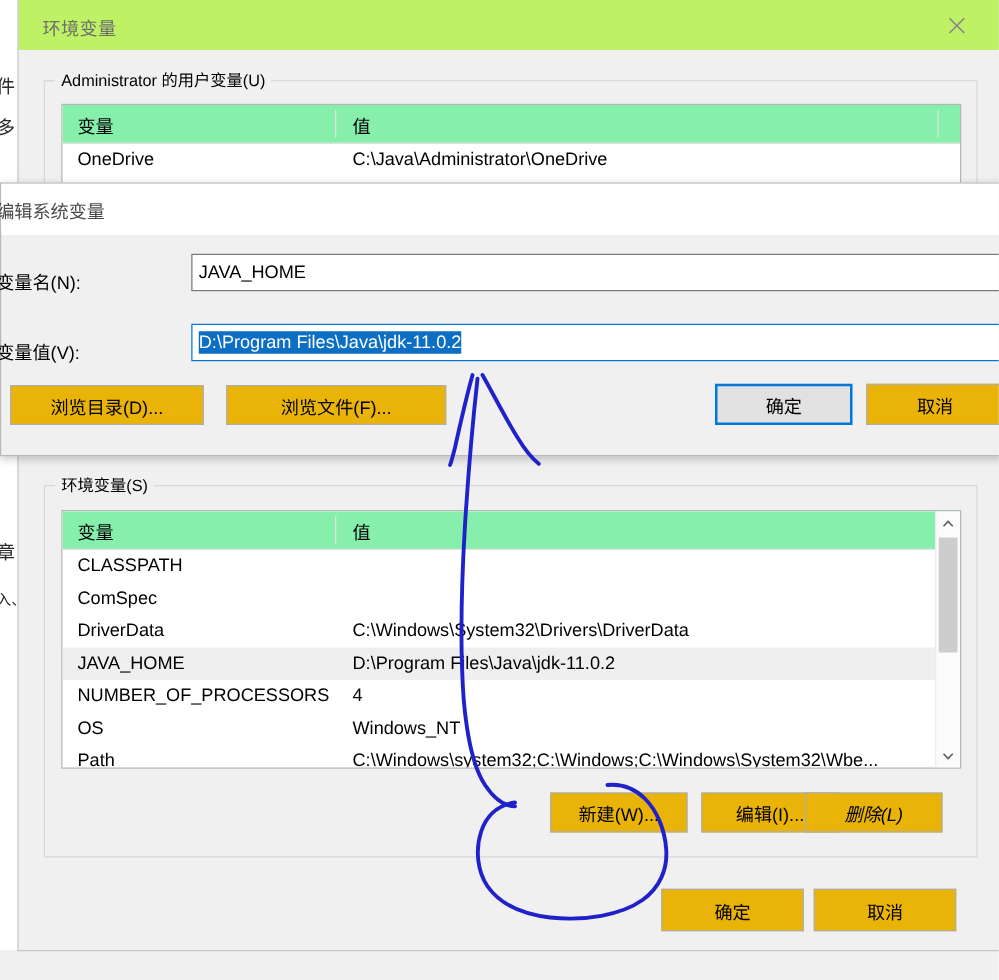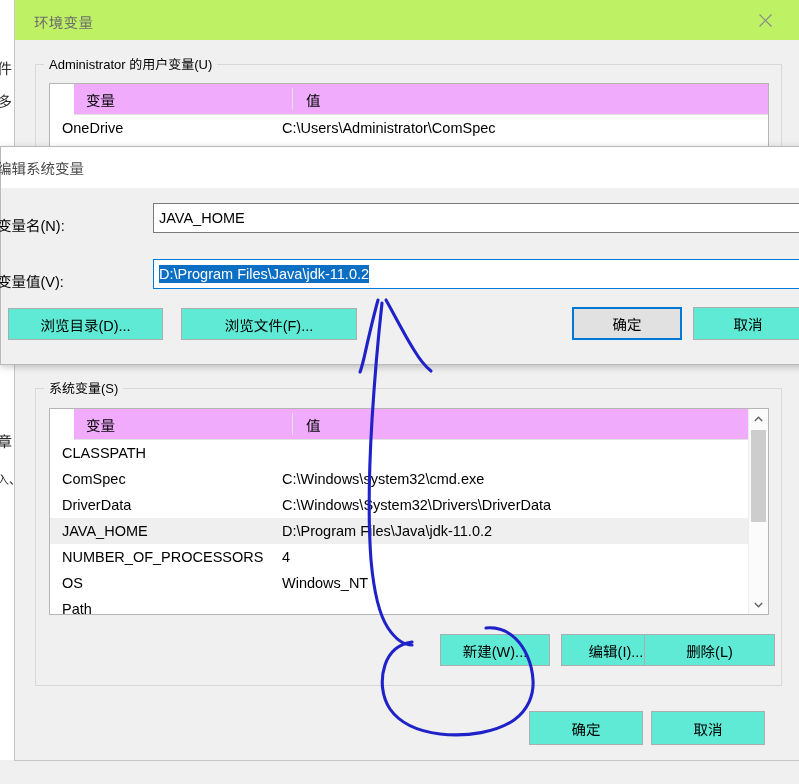--- a/index.html
+++ b/index.html
@@ -55,21 +55,21 @@
   .group-legend{
     position:absolute;background:#f0f0f0;padding:0 5px;font-size:13px;color:#000;
     top:-11px;left:8px;white-space:nowrap;
   }
 
   
   .listview{
     position:absolute;background:#ffffff;border:1px solid #b5b5b5;overflow:hidden;
   }
   .lv-header{
-    position:relative;height:30px;background:#f0abfc;border-bottom:1px solid #e2e2e2;margin-left:24px;
+    position:relative;height:30px;background:#86efac;border-bottom:1px solid #e2e2e2;
   }
   .lv-header .col{
     position:absolute;top:5px;font-size:14.5px;color:#000;white-space:nowrap;
   }
   .lv-header .divider{
     position:absolute;top:4px;width:1px;height:22px;background:#e2e2e2;
   }
   .lv-row{
     position:relative;height:26px;line-height:26px;white-space:nowrap;padding-left:47px;
   }
@@ -88,21 +88,21 @@
     display:flex;align-items:center;justify-content:center;color:#6a6a6a;font-size:10px;
   }
   .vscroll .arrow.up{top:0;}
   .vscroll .arrow.down{bottom:0;}
   .vscroll .thumb{
     position:absolute;left:2px;width:15px;background:#cdcdcd;
   }
 
   
   .btn{
-    position:absolute;background:#5eead4;border:1px solid #adadad;
+    position:absolute;background:#eab308;border:1px solid #adadad;
     font-family:"Liberation Sans","DejaVu Sans",sans-serif;font-size:14.5px;color:#000;
     display:flex;align-items:center;justify-content:center;cursor:default;
     box-sizing:border-box;white-space:nowrap;
   }
   .btn.focus{border:2px solid #0078d7;background:#e1e1e1;}
 
   
   #edit-dialog{
     left:0;top:146px;width:820px;height:217px;
     background:#f0f0f0;border:1px solid #b9b9b9;
@@ -163,83 +163,83 @@
 
       <div class="listview" style="left:13px;top:18px;width:718px;height:90px;">
         <div class="lv-header">
           <div class="col" style="left:12px;">变量</div>
           <div class="divider" style="left:218px;"></div>
           <div class="col" style="left:232px;">值</div>
           <div class="divider" style="left:700px;"></div>
         </div>
         <div class="lv-row">
           <div class="c1">OneDrive</div>
-          <div class="c2">C:\Users\Administrator\ComSpec</div>
+          <div class="c2">C:\Java\Administrator\OneDrive</div>
         </div>
       </div>
     </div>
 
     <div class="groupbox" style="left:20px;top:348px;width:745px;height:296px;">
-      <div class="group-legend">系统变量(S)</div>
+      <div class="group-legend">环境变量(S)</div>
 
       <div class="listview" style="left:13px;top:19px;width:718px;height:205px;">
 
         <div class="lv-header">
           <div class="col" style="left:12px;">变量</div>
           <div class="divider" style="left:218px;"></div>
           <div class="col" style="left:232px;">值</div>
         </div>
 
         <div class="lv-clip" id="sys-rows" style="top:31px;height:174px;width:699px;">
             <div class="lv-row">
               <div class="c1">CLASSPATH</div>
             </div>
             <div class="lv-row">
               <div class="c1">ComSpec</div>
-              <div class="c2">C:\Windows\system32\cmd.exe</div>
             </div>
             <div class="lv-row">
               <div class="c1">DriverData</div>
               <div class="c2">C:\Windows\System32\Drivers\DriverData</div>
             </div>
             <div class="lv-row sel">
               <div class="c1">JAVA_HOME</div>
               <div class="c2">D:\Program Files\Java\jdk-11.0.2</div>
             </div>
             <div class="lv-row">
               <div class="c1">NUMBER_OF_PROCESSORS</div>
               <div class="c2">4</div>
             </div>
             <div class="lv-row">
               <div class="c1">OS</div>
               <div class="c2">Windows_NT</div>
             </div>
             <div class="lv-row">
               <div class="c1">Path</div>
+              <div class="c2">C:\Windows\system32;C:\Windows;C:\Windows\System32\Wbe...</div>
             </div>
           </div>
 
         <div class="vscroll">
           <div class="arrow up">
             <svg width="9" height="6" viewBox="0 0 9 6">
                 <polyline points="0.8,5 4.5,1.2 8.2,5" fill="none" stroke="#5e5e5e" stroke-width="1.3"></polyline>
               </svg>
           </div>
           <div class="thumb" style="top:21px;height:92px;"></div>
           <div class="arrow down">
             <svg width="9" height="6" viewBox="0 0 9 6">
                 <polyline points="0.8,1 4.5,4.8 8.2,1" fill="none" stroke="#5e5e5e" stroke-width="1.3"></polyline>
               </svg>
           </div>
         </div>
       </div>
 
       <div class="btn" style="left:404px;top:245px;width:110px;height:32px;">新建(W)...</div>
       <div class="btn" style="left:525px;top:245px;width:110px;height:32px;">编辑(I)...</div>
-      <div class="btn" style="left:608px;top:245px;width:131px;height:32px;">删除(L)</div>
+      <div class="btn" style="left:608px;top:245px;width:110px;height:32px;font-style:italic;">删除(L)</div>
     </div>
 
     <div class="btn" style="left:514px;top:671px;width:114px;height:34px;">确定</div>
     <div class="btn" style="left:636px;top:671px;width:114px;height:34px;">取消</div>
 
   </div>
 </div>
 
 <div class="layer" id="edit-dialog">
 

